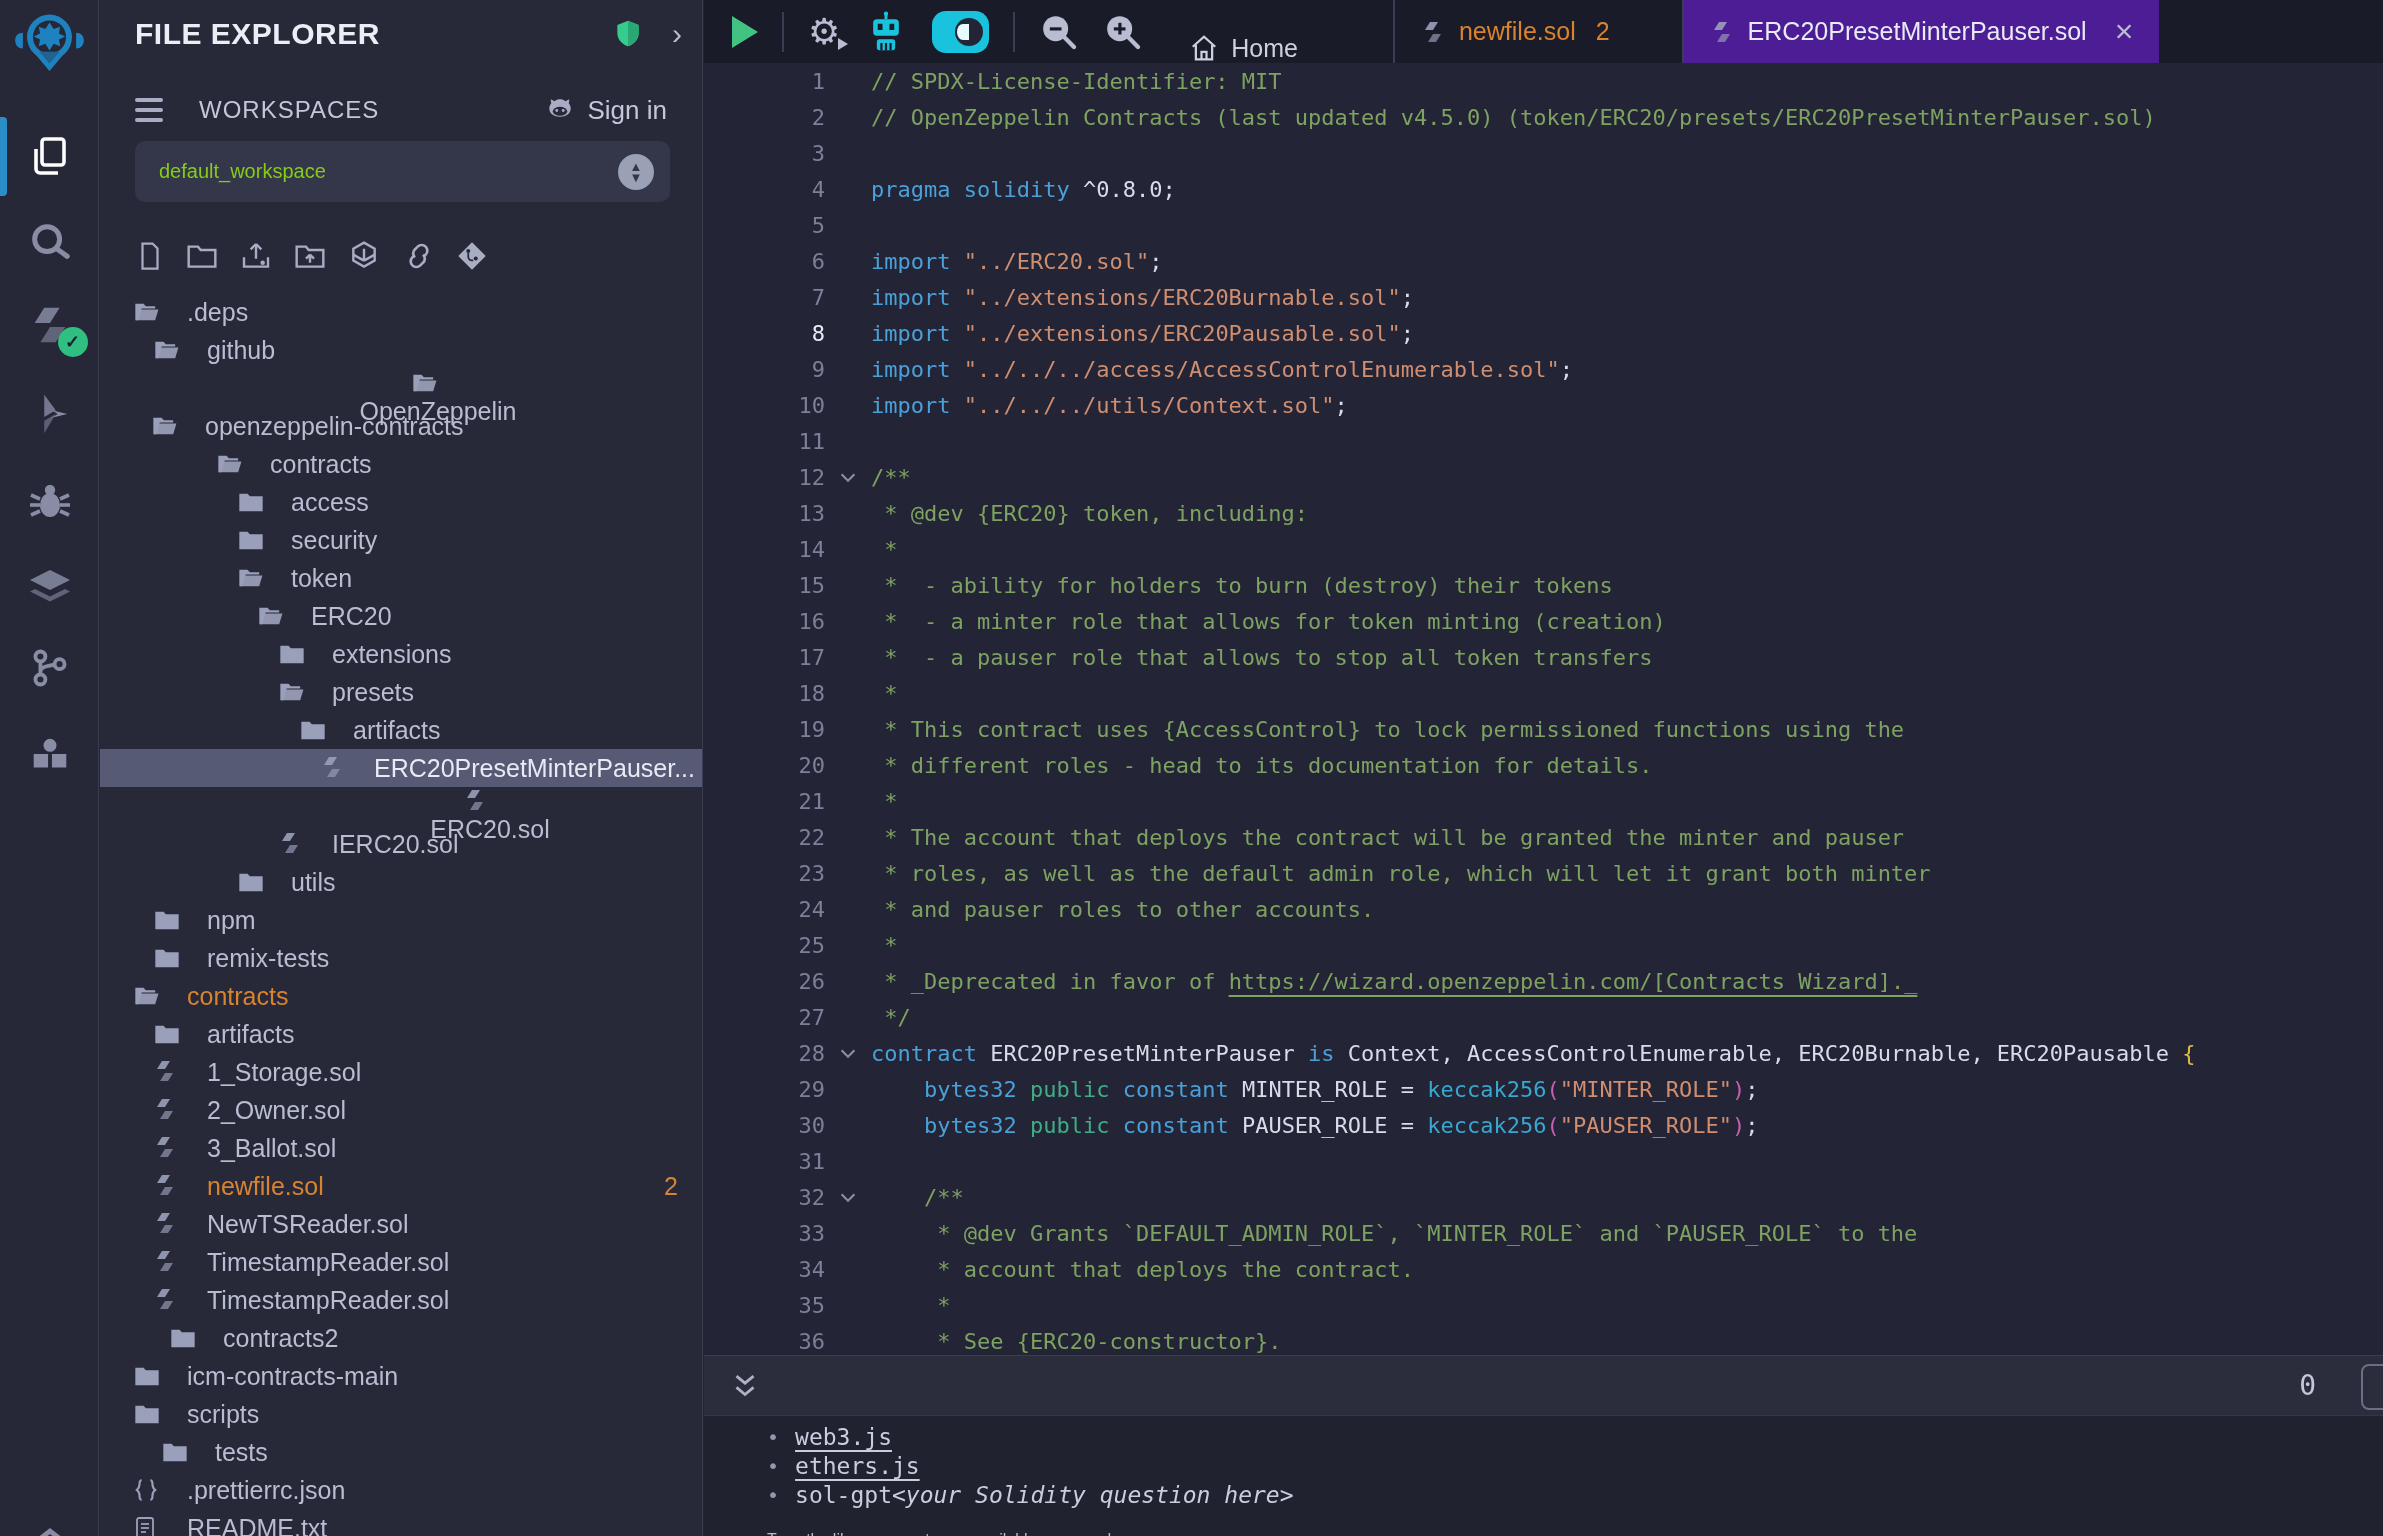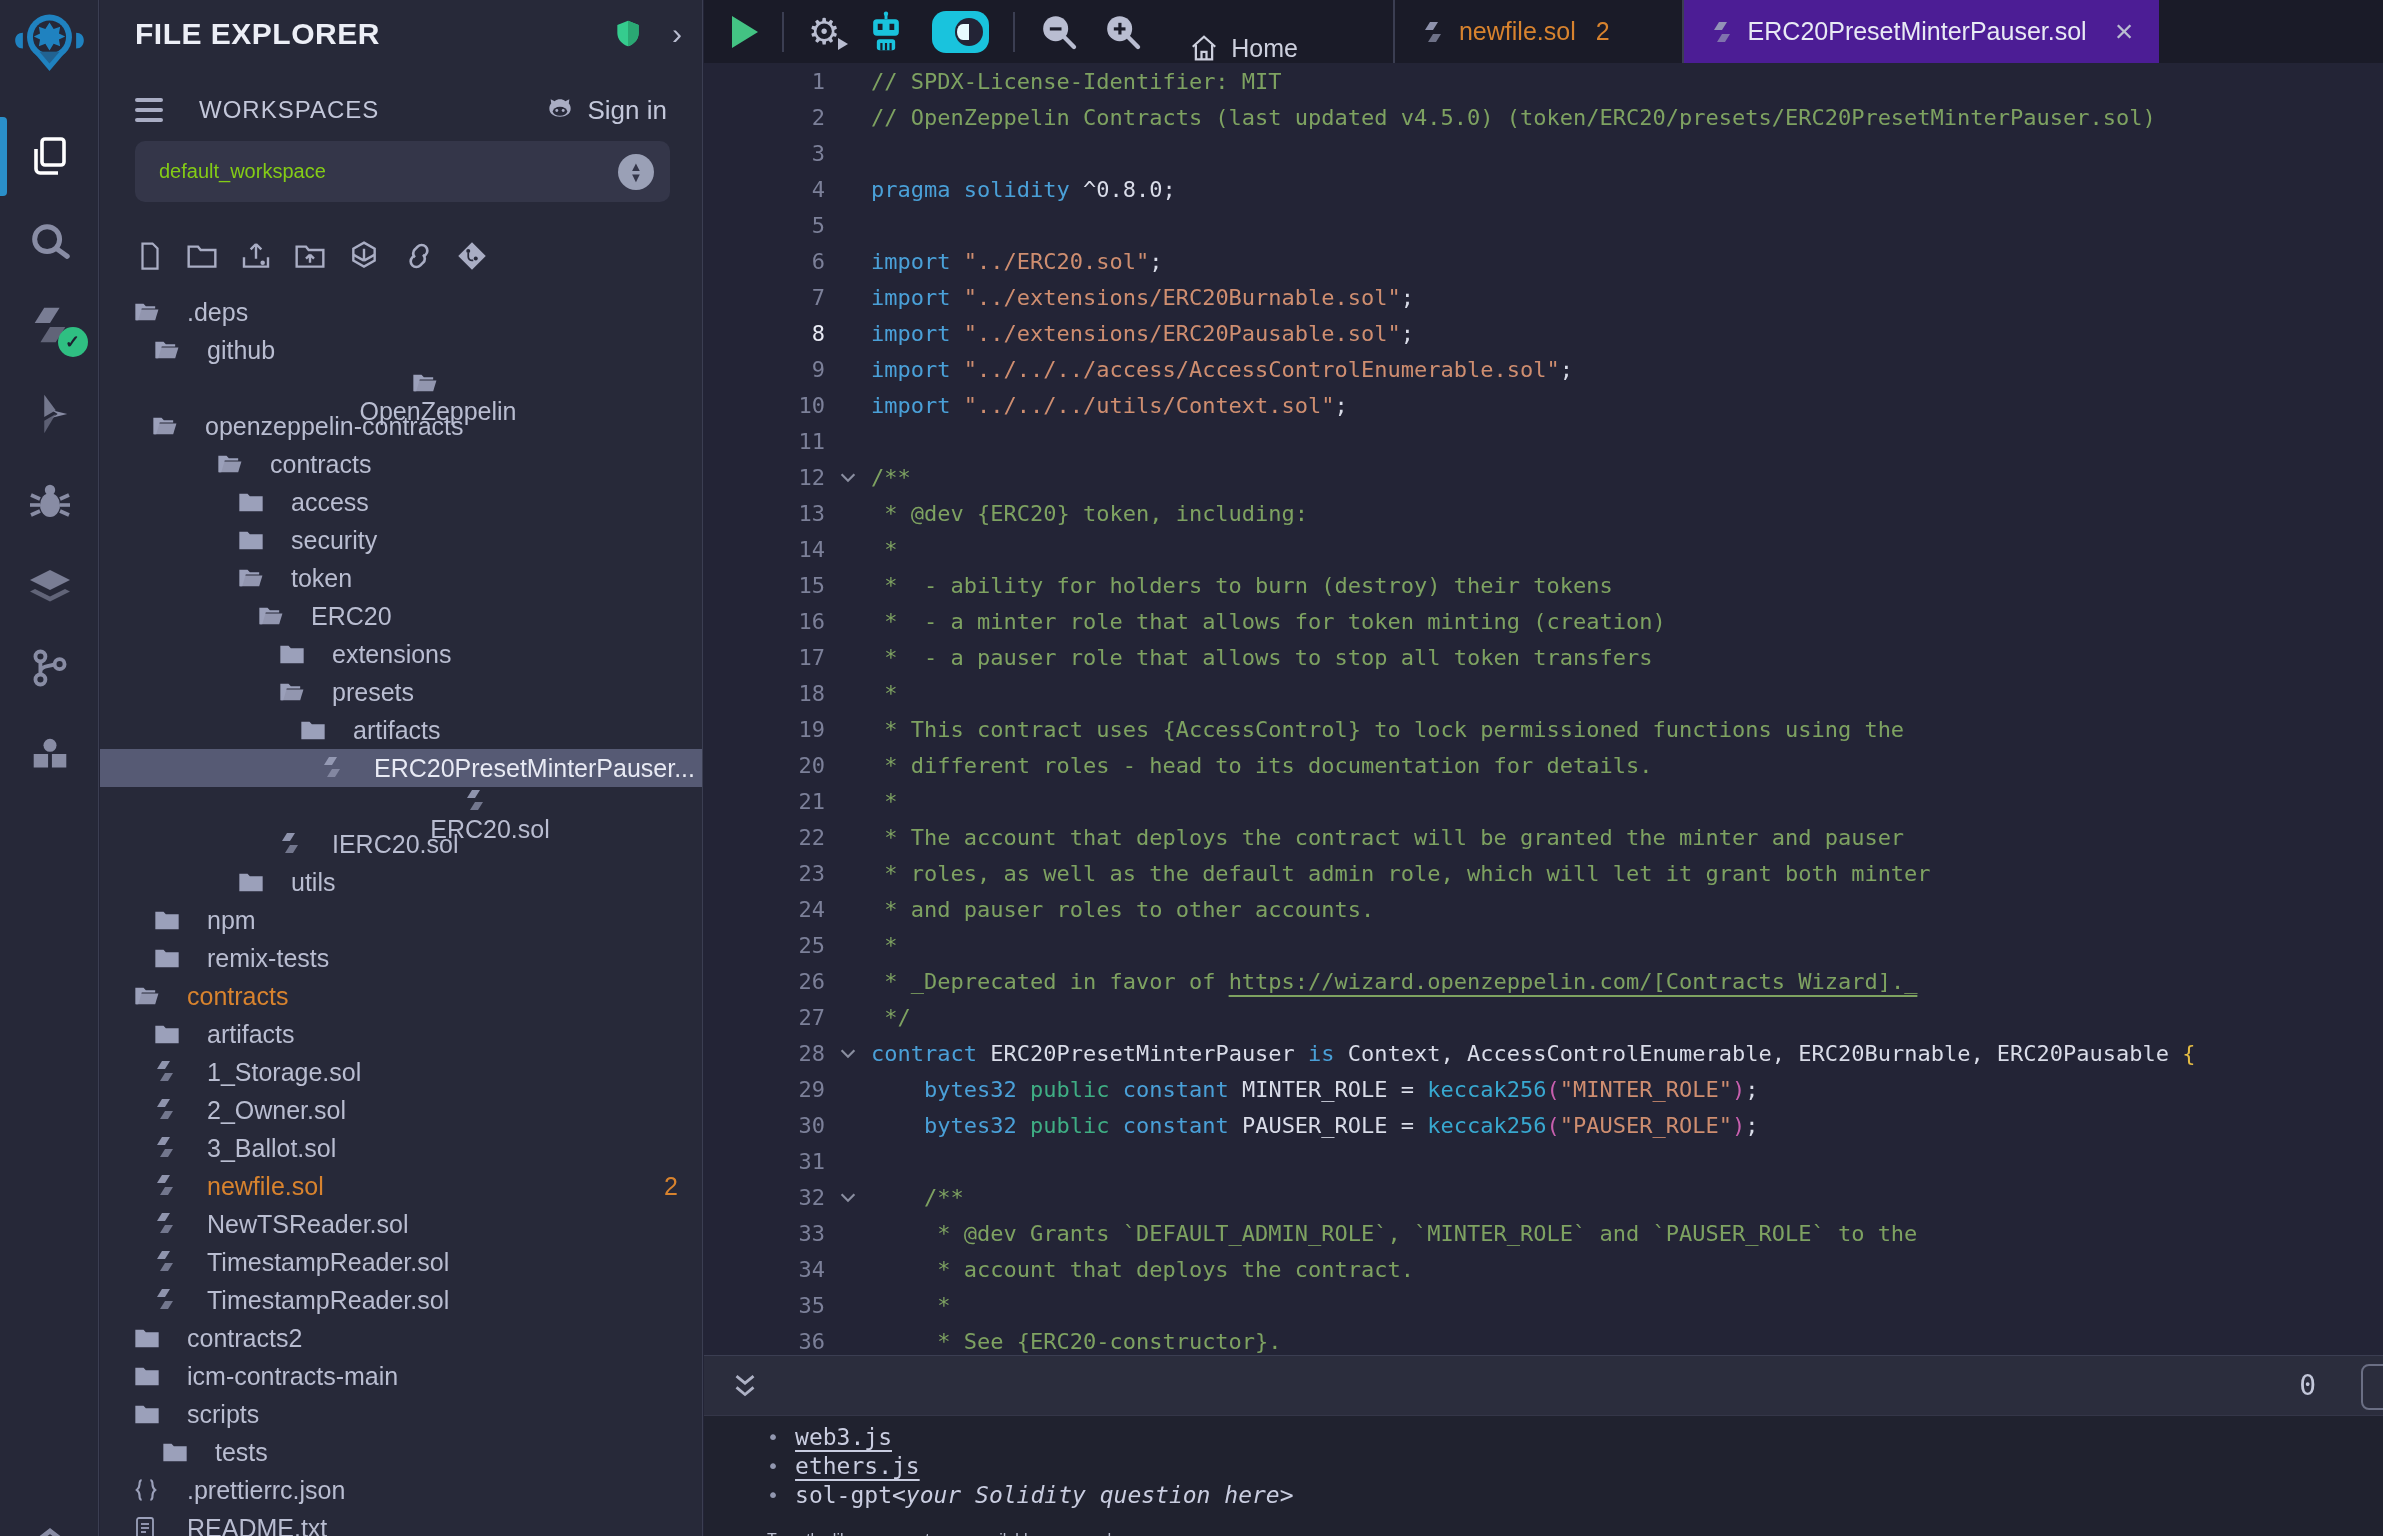--- a/index.html
+++ b/index.html
@@ -462,21 +462,21 @@
       </div>
       <div class="trow" style="padding-left: 53px;">
         <span class="ticon">
           <svg width="24" height="26" viewBox="0 0 24 24" fill="currentColor">
             <path d="M9 2h8l-5 8H4z" opacity="0.9"></path>
             <path d="M15 22H7l5-8h8z" opacity="0.65"></path>
           </svg>
         </span>
         <span>TimestampReader.sol</span>
       </div>
-      <div class="trow" style="padding-left: 33px;">
+      <div class="trow" style="padding-left: 33px; margin-left: 36px;">
         <span class="ticon">
           <svg width="28" height="28" viewBox="0 0 24 24" fill="currentColor">
             <path d="M2 5h7l2 2h11v13H2z"></path>
           </svg>
         </span>
         <span>contracts2</span>
       </div>
       <div class="trow" style="padding-left: 33px;">
         <span class="ticon">
           <svg width="28" height="28" viewBox="0 0 24 24" fill="currentColor">

